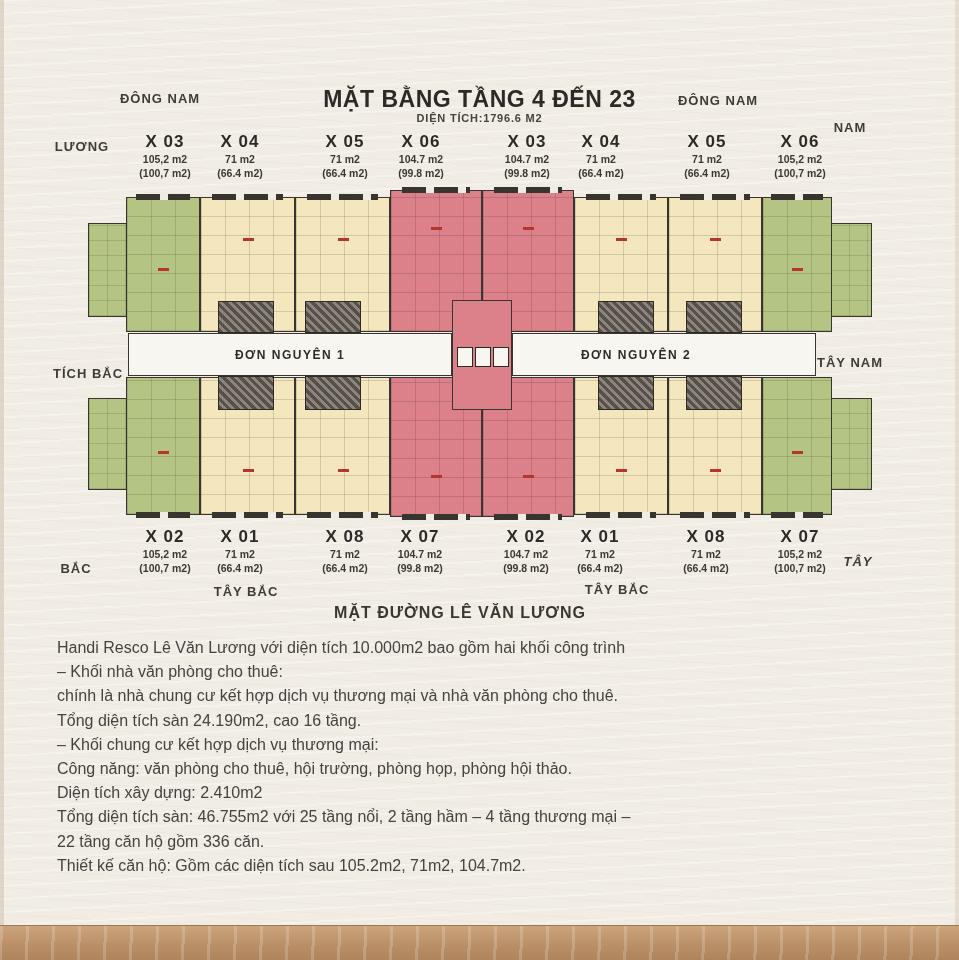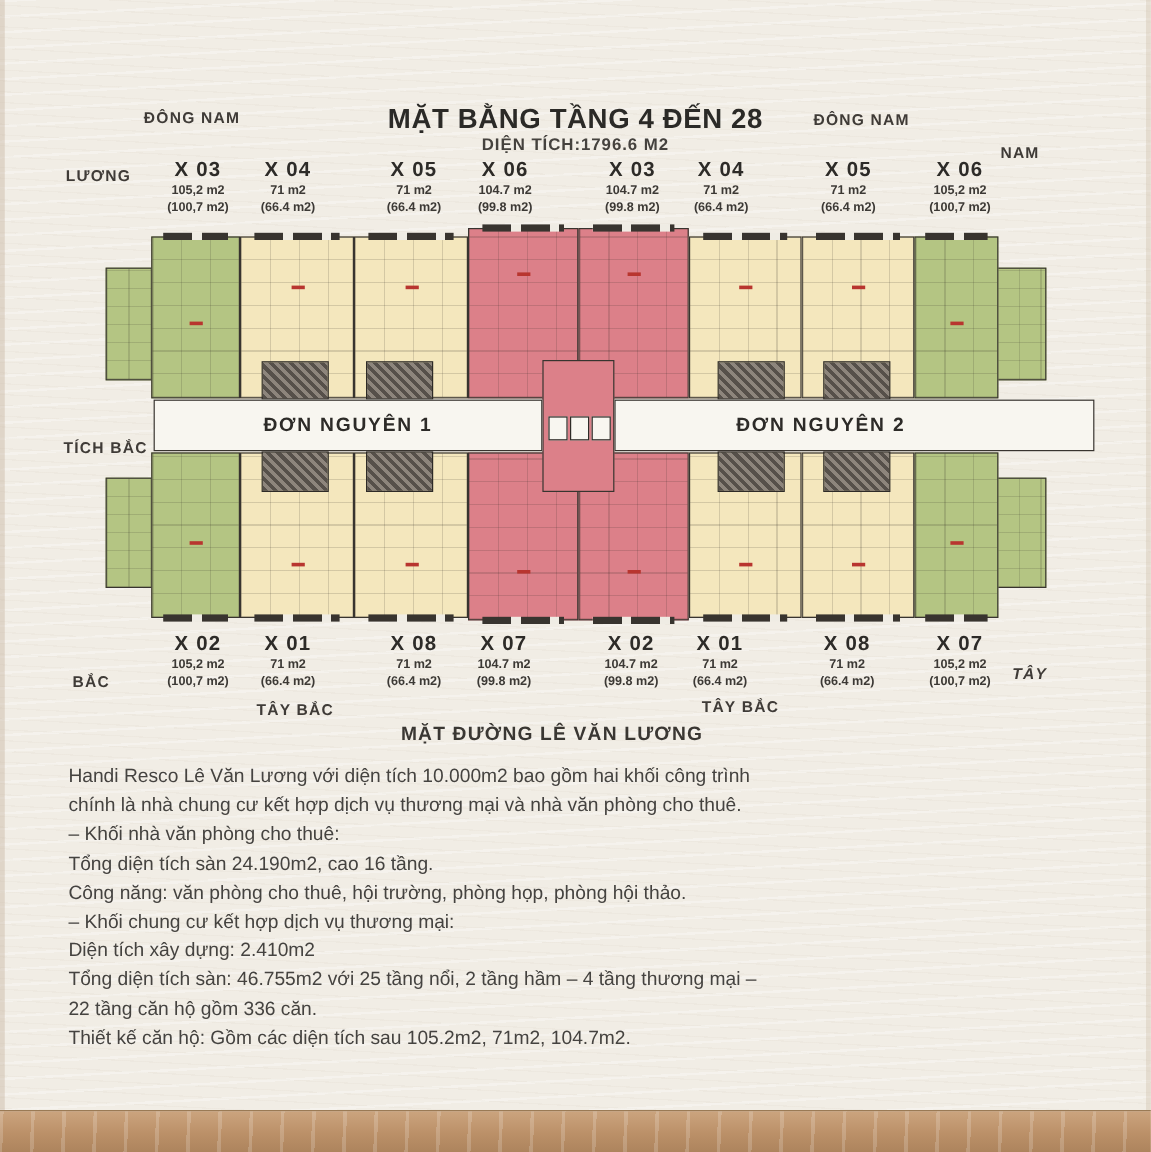--- a/index.html
+++ b/index.html
@@ -17,21 +17,21 @@
       #f1ede5;
   }
   .abs{position:absolute;}
   
   .title{
     left:0;right:0;top:86px;text-align:center;
     font-size:23px;font-weight:800;color:#2b2a27;letter-spacing:.5px;
   }
   .subtitle{
     left:0;right:0;top:112px;text-align:center;
-    font-size:14px;font-weight:700;color:#45423e;letter-spacing:.8px;
+    font-size:11px;font-weight:700;color:#45423e;letter-spacing:.8px;
   }
   
   .compass{
     font-size:13px;font-weight:700;color:#3f3b37;letter-spacing:1px;
     transform:translate(-50%,-50%);white-space:nowrap;
   }
   
   .ulabel{width:96px;margin-left:-48px;text-align:center;line-height:1;}
   .ulabel .uid{font-size:17px;font-weight:800;color:#2d2b28;letter-spacing:1px;}
   .ulabel .uarea{font-size:10.5px;font-weight:700;color:#3c3935;margin-top:3.5px;}
@@ -60,21 +60,21 @@
   }
   .core{
     background:repeating-linear-gradient(45deg,#56504a 0 3px,#8d857c 3px 6px);
     border:1.6px solid #2e2b27;box-sizing:border-box;
   }
   .corridor{
     background:#f8f6f0;border:1.6px solid #38342f;box-sizing:border-box;
     display:flex;align-items:center;justify-content:center;
   }
   .corridor .clabel{
-    font-size:16px;font-weight:800;color:#2d2b28;letter-spacing:1.5px;white-space:nowrap;
+    font-size:12px;font-weight:800;color:#2d2b28;letter-spacing:1.5px;white-space:nowrap;
   }
   .centercore{
     background:#dc8089;border:1.6px solid #38342f;box-sizing:border-box;
   }
   .centercore .lift{
     position:absolute;width:14px;height:18px;background:#f8f6f0;border:1px solid #2e2b27;top:46px;
   }
   
   .street{
     left:330px;top:604px;width:260px;text-align:center;
@@ -93,21 +93,21 @@
     border-top:1px solid #9a7a55;
   }
   .edge-left{left:0;top:0;bottom:34px;width:4px;background:rgba(190,170,145,.35);}
   .edge-right{right:0;top:0;bottom:34px;width:4px;background:rgba(190,170,145,.25);}
 </style>
 </head>
 <body>
 
 <div id="canvas">
 
-  <div class="abs title">MẶT BẰNG TẦNG 4 ĐẾN 28</div>
+  <div class="abs title">MẶT BẰNG TẦNG 4 ĐẾN 23</div>
   <div class="abs subtitle">DIỆN TÍCH:1796.6 M2</div>
 
   <div class="abs compass" style="left:160px;top:98px;">ĐÔNG NAM</div>
   <div class="abs compass" style="left:718px;top:100px;">ĐÔNG NAM</div>
   <div class="abs compass" style="left:850px;top:127px;">NAM</div>
   <div class="abs compass" style="left:82px;top:146px;">LƯƠNG</div>
   <div class="abs compass" style="left:88px;top:373px;">TÍCH BẮC</div>
   <div class="abs compass" style="left:850px;top:362px;">TÂY NAM</div>
   <div class="abs compass" style="left:76px;top:568px;">BẮC</div>
   <div class="abs compass" style="left:246px;top:591px;">TÂY BẮC</div>
@@ -221,21 +221,21 @@
 
   <div class="abs centercore" style="left:452px;top:300px;width:60px;height:110px;">
     <span class="lift" style="left:4px;"></span>
     <span class="lift" style="left:22px;"></span>
     <span class="lift" style="left:40px;"></span>
   </div>
 
   <div class="abs corridor" style="left:128px;top:333px;width:324px;height:43px;">
     <span class="clabel">ĐƠN NGUYÊN 1</span>
   </div>
-  <div class="abs corridor" style="left:512px;top:333px;width:400px;height:43px;">
+  <div class="abs corridor" style="left:512px;top:333px;width:304px;height:43px;">
     <span class="clabel" style="transform:translateX(-28px);">ĐƠN NGUYÊN 2</span>
   </div>
 
   <div class="abs ulabel" style="left:165px;top:528px;">
     <div class="uid">X 02</div>
     <div class="uarea">105,2 m2</div>
     <div class="uarea">(100,7 m2)</div>
   </div>
   <div class="abs ulabel" style="left:240px;top:528px;">
     <div class="uid">X 01</div>
@@ -270,25 +270,25 @@
   <div class="abs ulabel" style="left:800px;top:528px;">
     <div class="uid">X 07</div>
     <div class="uarea">105,2 m2</div>
     <div class="uarea">(100,7 m2)</div>
   </div>
 
   <div class="abs street">MẶT ĐƯỜNG LÊ VĂN LƯƠNG</div>
 
   <div class="abs desc">
     <div>Handi Resco Lê Văn Lương với diện tích 10.000m2 bao gồm hai khối công trình</div>
+    <div>– Khối nhà văn phòng cho thuê:</div>
     <div>chính là nhà chung cư kết hợp dịch vụ thương mại và nhà văn phòng cho thuê.</div>
-    <div>– Khối nhà văn phòng cho thuê:</div>
     <div>Tổng diện tích sàn 24.190m2, cao 16 tầng.</div>
+    <div>– Khối chung cư kết hợp dịch vụ thương mại:</div>
     <div>Công năng: văn phòng cho thuê, hội trường, phòng họp, phòng hội thảo.</div>
-    <div>– Khối chung cư kết hợp dịch vụ thương mại:</div>
     <div>Diện tích xây dựng: 2.410m2</div>
     <div>Tổng diện tích sàn: 46.755m2 với 25 tầng nổi, 2 tầng hầm – 4 tầng thương mại –</div>
     <div>22 tầng căn hộ gồm 336 căn.</div>
     <div>Thiết kế căn hộ: Gồm các diện tích sau 105.2m2, 71m2, 104.7m2.</div>
   </div>
 
   <div class="abs edge-left"></div>
   <div class="abs edge-right"></div>
   <div class="abs wood-bottom"></div>
 

